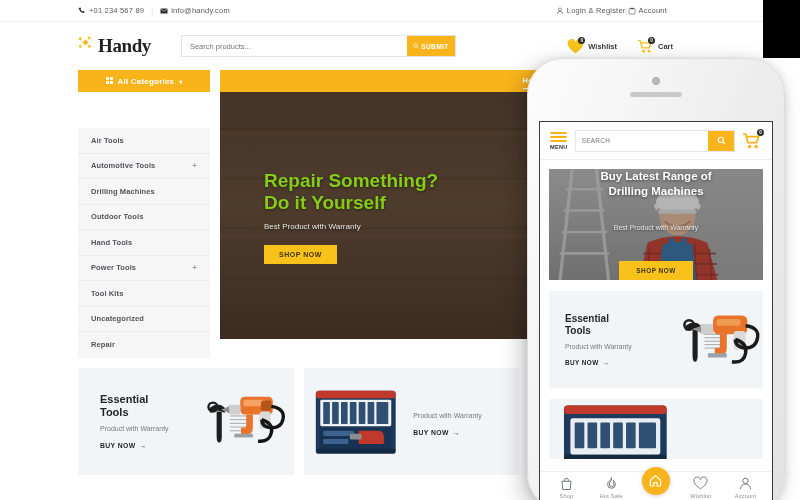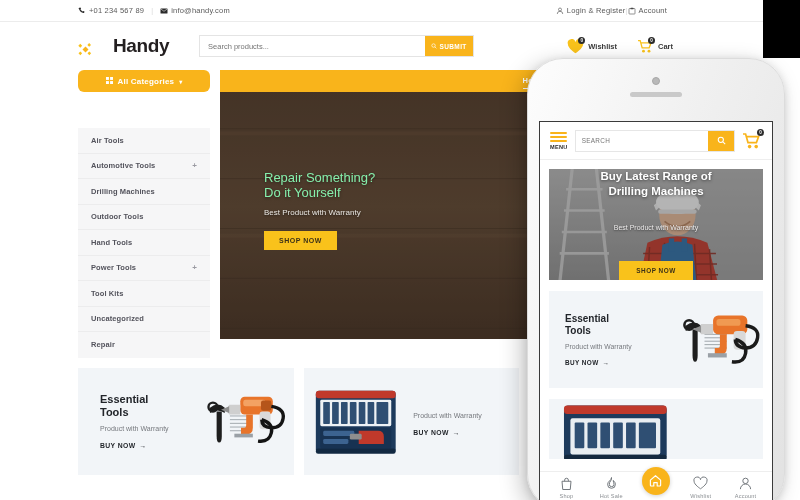--- a/index.html
+++ b/index.html
@@ -28,21 +28,21 @@
   .topbar .left { display:flex; align-items:center; gap:7px; padding-left:60px; }
   .topbar .right { margin-left:auto; display:flex; align-items:center; padding-right:78px; }
   .tb-item { display:flex; align-items:center; gap:3px; white-space:nowrap; }
   .tb-sep { color:#d8d8d8; font-size:7px; }
   .tb-ico { display:inline-block; width:8px; height:8px; line-height:8px; }
   .tb-ico svg { display:block; }
 
   .midbar {
     height:48px; display:flex; align-items:center; padding:0 18px;
   }
-  .logo-wrap { display:flex; align-items:flex-end; gap:20px; padding-left:60px; }
+  .logo-wrap { display:flex; align-items:flex-start; gap:5px; padding-left:60px;font-family:Liberation Serif, serif; }
   .logo-mark { width:15px; height:15px; position:relative; flex:none; }
   .logo-text { font-size:19px; font-weight:bold; color:#231f20; letter-spacing:-0.4px; }
 
   .searchbox {
     margin-left:30px; width:275px; height:22px; display:flex;
     border:1px solid #e4e4e4; background:#fff;
   }
   .searchbox input {
     flex:1; border:0; outline:none; padding:0 8px;
     font-size:7.5px; color:#9a9a9a; font-family:"Liberation Sans", sans-serif;
@@ -66,21 +66,21 @@
   .ha-label { font-size:7.5px; font-weight:bold; color:#3a3a3a; }
 
   
   .content { position:relative; padding:0 18px; }
   .row { display:flex; gap:10px; padding-left:60px; }
 
   .cat-col { width:132px; flex:none; }
   .cat-head {
     height:22px; background:#f9b41b; color:#fff;
     display:flex; align-items:center; justify-content:center; gap:5px;
-    font-size:8px; font-weight:bold; letter-spacing:.2px; cursor:pointer;border-radius:6px;
+    font-size:8px; font-weight:bold; letter-spacing:.2px; cursor:pointer;
   }
   .cat-list { background:#f6f6f7;margin-top:36px; }
   .cat-item {
     height:25.5px; display:flex; align-items:center; justify-content:space-between;
     padding:0 13px; font-size:7.5px; font-weight:bold; color:#53535c;
     border-bottom:1px solid #ececed; cursor:pointer; letter-spacing:.1px;
   }
   .cat-item:last-child { border-bottom:0; }
   .cat-plus { font-size:8px; color:#9a9aa2; }
 
@@ -108,21 +108,21 @@
   .badge-new { background:#2a9c4a; } .badge-new::after { color:#2a9c4a; }
   .caret { font-size:6px; }
 
   .hero {
     position:relative; height:247px; overflow:hidden;
     background:#4b3a2c;
   }
   .hero-bg { position:absolute; inset:0; }
   .hero-copy { position:absolute; left:44px; top:78px; }
   .hero-title {
-    font-size:13px; font-weight:normal; color:#86efac; line-height:1.18;
+    font-size:19px; font-weight:bold; color:#84cc16; line-height:1.18;
     text-shadow:0 1px 3px rgba(0,0,0,.45);
   }
   .hero-sub { margin-top:7px; font-size:8px; color:#e9e6e2; text-shadow:0 1px 2px rgba(0,0,0,.5); }
   .hero-btn {
     margin-top:14px; display:inline-block; background:#f9c21b; color:#3d3218;
     font-size:7px; font-weight:bold; letter-spacing:.5px;
     padding:6px 15px; border:0; cursor:pointer; font-family:"Liberation Sans", sans-serif;
   }
 
   

